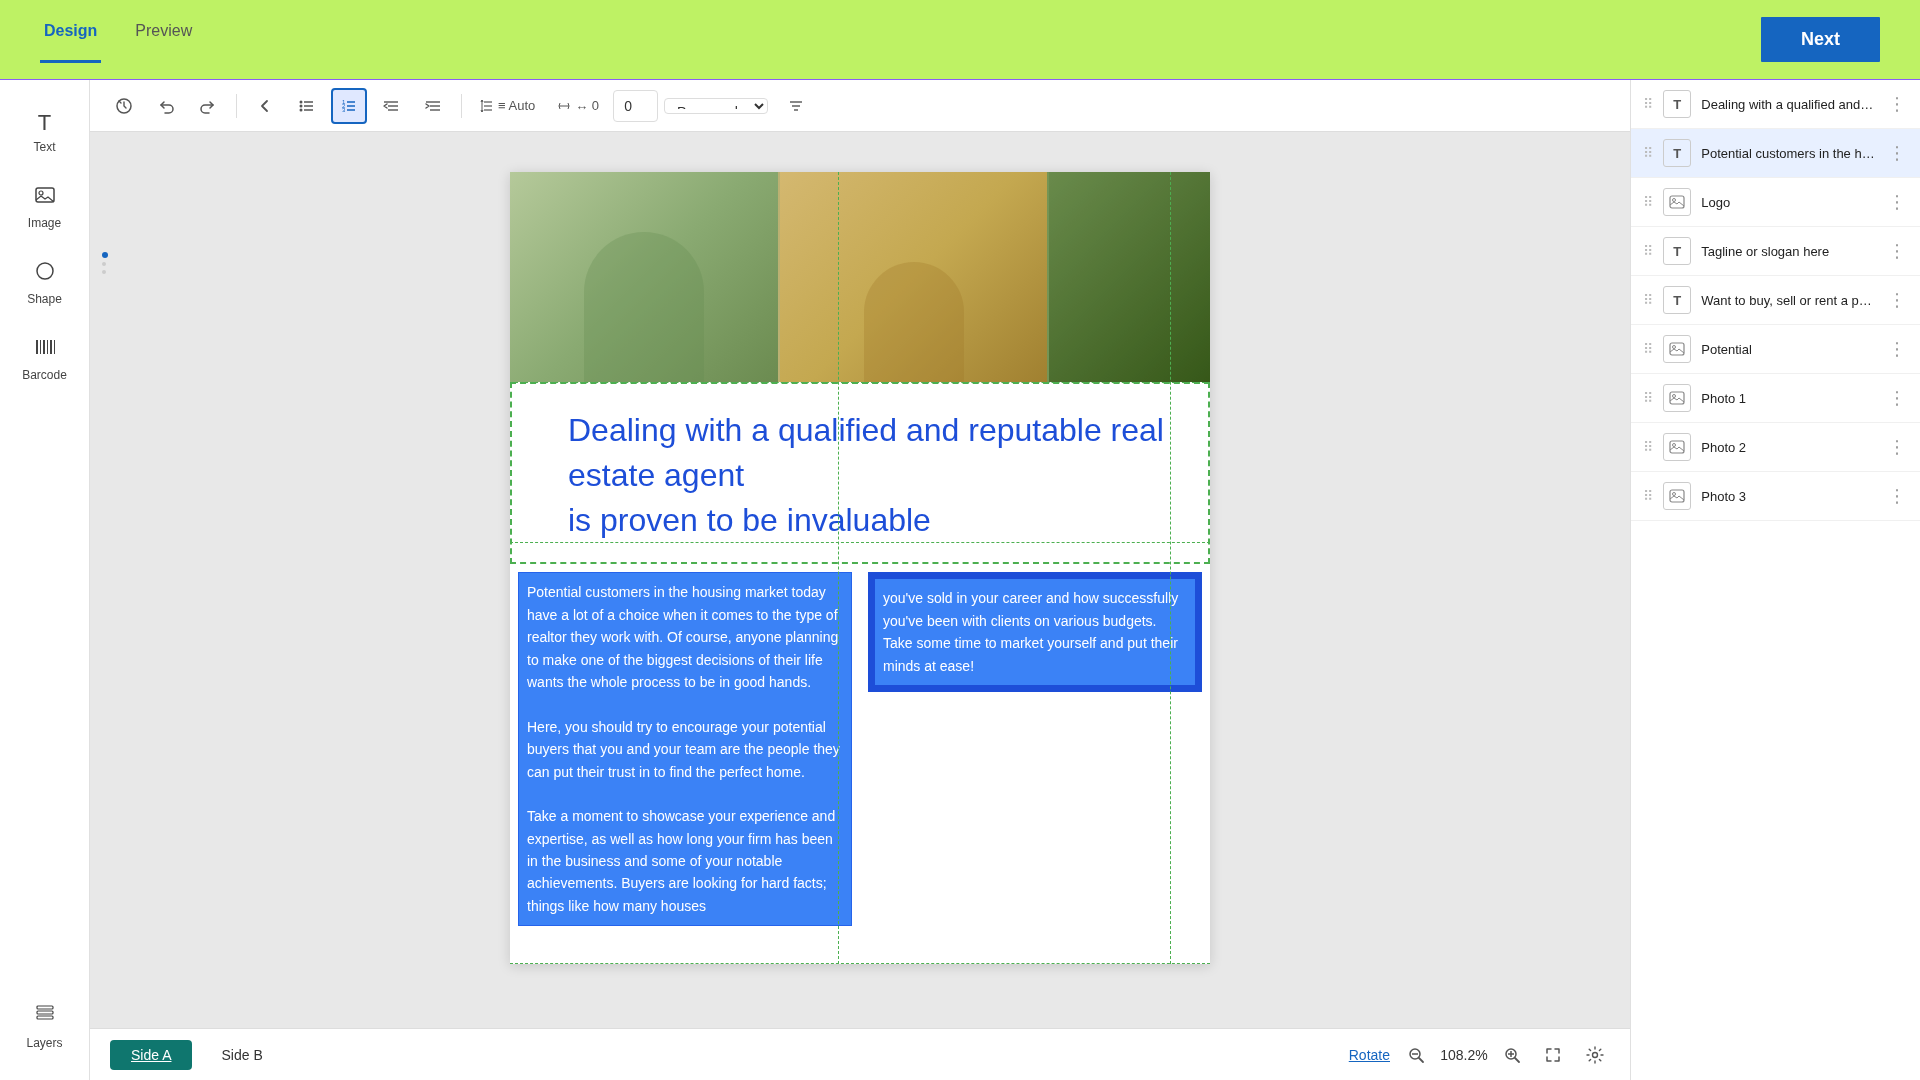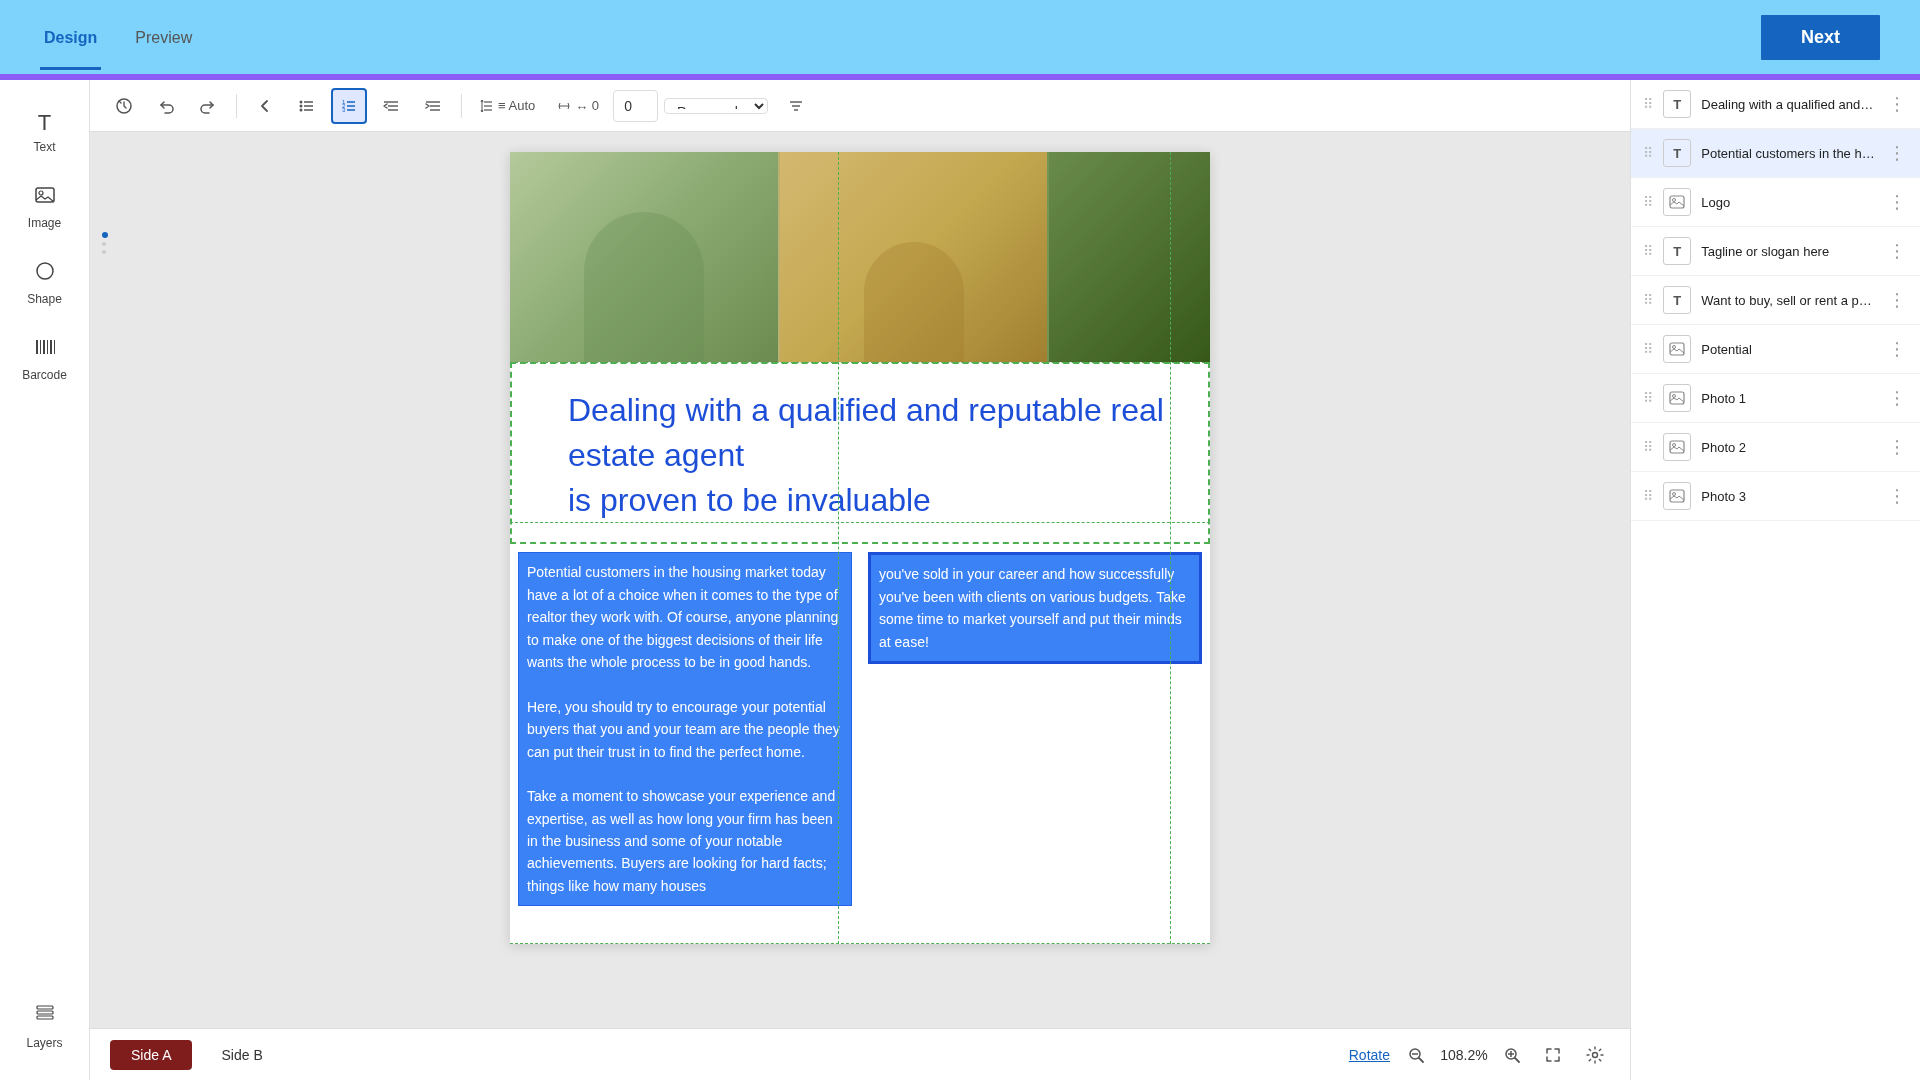--- a/index.html
+++ b/index.html
@@ -3,24 +3,24 @@
   <meta charset="utf-8">
   <style>
     * { box-sizing: border-box; margin: 0; padding: 0; }
     body { font-family: 'Segoe UI', Arial, sans-serif; background: #f5f5f5; width: 1920px; height: 1080px; overflow: hidden; }
 
     
     .header {
       display: flex;
       align-items: center;
       justify-content: space-between;
-      padding: 4px 40px;
+      padding: 16px 40px;
       height: 80px;
-      background: #7dd3fc;
-      border-bottom: 6px solid #8b5cf6;
+      background: #bef264;
+      border-bottom: 1px solid #8b5cf6;
     }
     .header-tabs {
       display: flex;
       gap: 30px;
       align-items: flex-end;
       height: 100%;
     }
     .header-tab {
       padding: 0 4px 20px 4px;
       font-size: 16px;
@@ -82,20 +82,21 @@
       font-size: 12px;
       color: #444;
     }
 
     
     .editor-area {
       flex: 1;
       display: flex;
       flex-direction: column;
       background: #e8e8e8;
+      gap: 20px;
     }
 
     
     .toolbar {
       height: 52px;
       background: #fff;
       border-bottom: 1px solid #ddd;
       display: flex;
       align-items: center;
       padding: 0 16px;
@@ -225,21 +226,21 @@
     .body-text-right {
       font-size: 14px;
       line-height: 1.6;
       color: #222;
       padding: 8px;
       border: 1px dashed transparent;
     }
     .body-text-right.selected {
       background: #3b82f6;
       color: #fff;
-      border: 3px solid #1d4ed8;
+      border: 7px solid #1d4ed8;
     }
 
     
     .v-guide {
       position: absolute;
       top: 0;
       bottom: 0;
       width: 1px;
       border-left: 1px dashed #4caf50;
       z-index: 10;
@@ -270,22 +271,23 @@
       align-items: center;
     }
     .side-tab {
       padding: 6px 20px;
       border-radius: 4px;
       font-size: 14px;
       cursor: pointer;
       border: 1px solid transparent;
     }
     .side-tab.active {
-      background: #7f1d1d;
+      background: #0f766e;
       color: #fff;
+      text-decoration: underline;
     }
     .side-tab.inactive {
       color: #333;
       background: none;
     }
     .bottom-right {
       display: flex;
       align-items: center;
       gap: 12px;
     }

